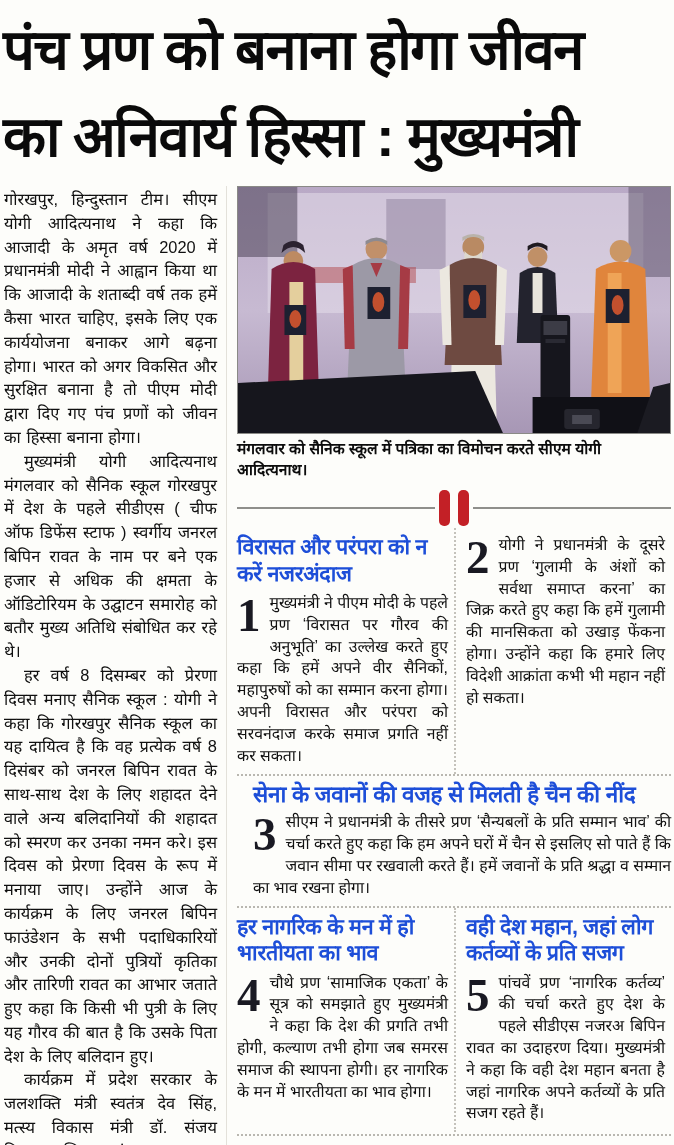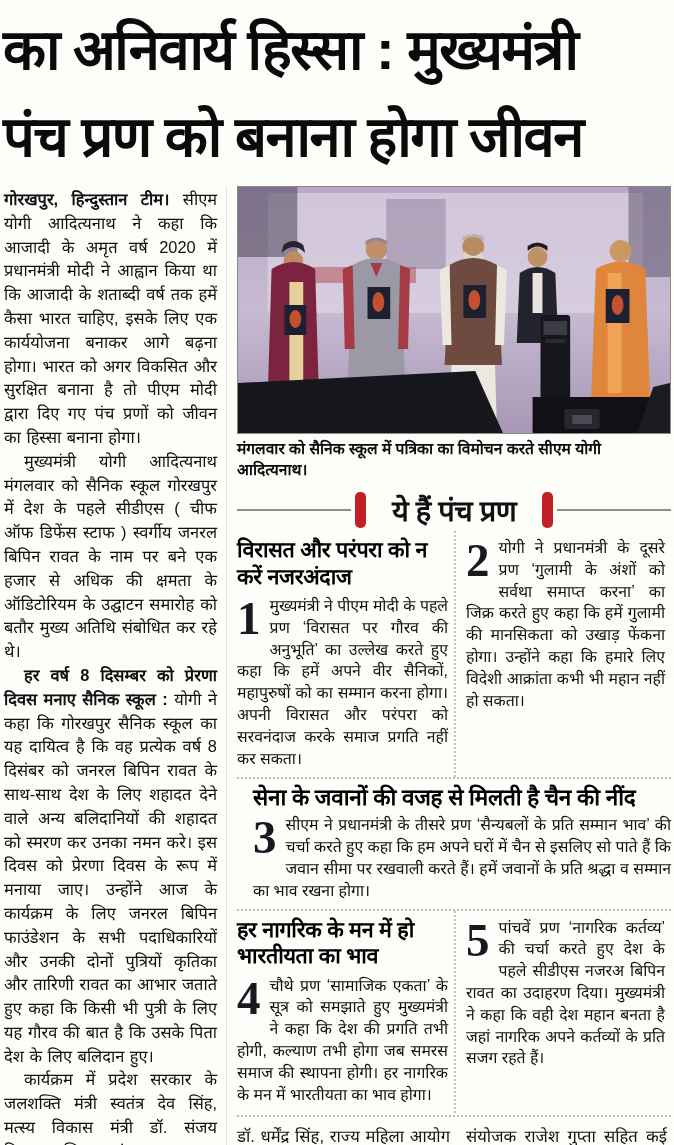--- a/index.html
+++ b/index.html
@@ -18,42 +18,42 @@
   .content{display:flex;align-items:stretch;}
   .left-col{
     width:224px;flex:none;padding:2px 9px 0 1px;box-sizing:border-box;
     border-right:1px solid #e3e1da;
   }
   .left-col p{
     margin:0;font-size:16.4px;line-height:23.8px;text-align:justify;
     word-spacing:1px;
   }
   .left-col p.indent{text-indent:20px;}
-  .lead-bold{font-weight:700;}
+  .lead-bold{font-weight:400;}
   .right-col{flex:1;padding-left:10px;box-sizing:border-box;display:flex;flex-direction:column;}
   
   .photo-frame{border:1px solid #8a8a86;line-height:0;}
   .photo-frame svg{display:block;width:100%;height:246px;}
   .caption{
     font-weight:700;font-size:15.6px;line-height:21px;padding:4px 0 2px 0;color:#0c0c0c;
   }
   
   .pran-header{display:flex;align-items:center;margin:8px 0 2px 0;}
   .pran-rule{flex:1;height:2px;background:#8f8f8b;}
   .pran-bar{width:11px;height:36px;border-radius:5px;margin:0 4px;background:#c32026;}
   .pran-title{font-size:29px;font-weight:800;padding:0 22px;letter-spacing:-0.5px;white-space:nowrap;}
   
   .pran-row{display:flex;}
   .pran-row + .pran-row{border-top:2px dotted #b9b7b0;}
   .pran-col{width:50%;box-sizing:border-box;padding:6px 6px 8px 0;}
   .pran-col + .pran-col{border-left:2px dotted #c4c2bb;padding-left:10px;}
   .pran-full{padding:5px 0 7px 0;}
   .pran-heading{
     font-size:21.5px;font-weight:800;line-height:26.5px;letter-spacing:-0.3px;
-    margin:0 0 5px 0;color:#000000;
+    margin:0 0 5px 0;color:#1d4ed8;
   }
   .pran-full .pran-heading{font-size:22.5px;line-height:27px;margin-bottom:3px;}
   .pran-body{font-size:15.8px;line-height:21.8px;text-align:justify;}
   .pran-num{
     float:left;font-family:"Liberation Serif", serif;font-weight:700;
     font-size:47px;line-height:41px;margin:3px 9px 0 0;color:#191922;
   }
   
   .continuation{display:flex;border-top:2px dotted #b9b7b0;margin-top:2px;}
   .cont-col{
@@ -61,22 +61,22 @@
     font-size:16.6px;line-height:25px;text-align:justify;
   }
   .cont-col + .cont-col{padding-left:12px;}
 </style>
 </head>
 <body>
 
 <div class="page">
 
   <div class="headline">
+    <div>पंच प्रण को बनाना होगा जीवन</div>
     <div>का अनिवार्य हिस्सा : मुख्यमंत्री</div>
-    <div>पंच प्रण को बनाना होगा जीवन</div>
   </div>
 
   <div class="content">
 
     <div class="left-col">
       <p><span class="lead-bold">गोरखपुर, हिन्दुस्तान टीम।</span><span> सीएम योगी आदित्यनाथ ने कहा कि आजादी के अमृत वर्ष 2020 में प्रधानमंत्री मोदी ने आह्वान किया था कि आजादी के शताब्दी वर्ष तक हमें कैसा भारत चाहिए, इसके लिए एक कार्ययोजना बनाकर आगे बढ़ना होगा। भारत को अगर विकसित और सुरक्षित बनाना है तो पीएम मोदी द्वारा दिए गए पंच प्रणों को जीवन का हिस्सा बनाना होगा।</span></p>
       <p class="indent">मुख्यमंत्री योगी आदित्यनाथ मंगलवार को सैनिक स्कूल गोरखपुर में देश के पहले सीडीएस ( चीफ ऑफ डिफेंस स्टाफ ) स्वर्गीय जनरल बिपिन रावत के नाम पर बने एक हजार से अधिक की क्षमता के ऑडिटोरियम के उद्घाटन समारोह को बतौर मुख्य अतिथि संबोधित कर रहे थे।</p>
       <p class="indent"><span class="lead-bold">हर वर्ष 8 दिसम्बर को प्रेरणा दिवस मनाए सैनिक स्कूल :</span><span> योगी ने कहा कि गोरखपुर सैनिक स्कूल का यह दायित्व है कि वह प्रत्येक वर्ष 8 दिसंबर को जनरल बिपिन रावत के साथ-साथ देश के लिए शहादत देने वाले अन्य बलिदानियों की शहादत को स्मरण कर उनका नमन करे। इस दिवस को प्रेरणा दिवस के रूप में मनाया जाए। उन्होंने आज के कार्यक्रम के लिए जनरल बिपिन फाउंडेशन के सभी पदाधिकारियों और उनकी दोनों पुत्रियों कृतिका और तारिणी रावत का आभार जताते हुए कहा कि किसी भी पुत्री के लिए यह गौरव की बात है कि उसके पिता देश के लिए बलिदान हुए।</span></p>
       <p class="indent">कार्यक्रम में प्रदेश सरकार के जलशक्ति मंत्री स्वतंत्र देव सिंह, मत्स्य विकास मंत्री डॉ. संजय निषाद, जिला पंचायत अध्यक्ष साधना सिंह, विधायक फतेह बहादुर सिंह, श्रीराम चौहान, राजेश त्रिपाठी, विपिन सिंह, महेंद्रपाल सिंह, डॉ. विमलेश पासवान, प्रदीप शुक्ला, सरवन निषाद, एमएलसी</p>
     </div>
@@ -158,21 +158,20 @@
             <rect x="338" y="228" width="20" height="9" fill="#4a4a54"></rect>
           </g>
           <path d="M420 200 L437 196 L437 246 L404 246 Z" fill="#1b1b22"></path>
         </svg>
       </div>
       <div class="caption">मंगलवार को सैनिक स्कूल में पत्रिका का विमोचन करते सीएम योगी आदित्यनाथ।</div>
 
       <div class="pran-header">
         <div class="pran-rule"></div>
         <div class="pran-bar" style="background: rgb(195, 32, 38);"></div>
-        <div class="pran-title">ये हैं पंच प्रण</div>
         <div class="pran-bar" style="background: rgb(195, 32, 38);"></div>
         <div class="pran-rule"></div>
       </div>
 
       <div class="pran-row">
         <div class="pran-col">
           <div class="pran-heading">विरासत और परंपरा को न करें नजरअंदाज</div>
           <div class="pran-body"><span class="pran-num" style="color: rgb(25, 25, 34);">1</span><span>मुख्यमंत्री ने पीएम मोदी के पहले प्रण ‘विरासत पर गौरव की अनुभूति’ का उल्लेख करते हुए कहा कि हमें अपने वीर सैनिकों, महापुरुषों को का सम्मान करना होगा। अपनी विरासत और परंपरा को सरवनंदाज करके समाज प्रगति नहीं कर सकता।</span></div>
         </div>
         <div class="pran-col">
@@ -186,20 +185,21 @@
           <div class="pran-body"><span class="pran-num" style="color: rgb(25, 25, 34);">3</span><span>सीएम ने प्रधानमंत्री के तीसरे प्रण ‘सैन्यबलों के प्रति सम्मान भाव’ की चर्चा करते हुए कहा कि हम अपने घरों में चैन से इसलिए सो पाते हैं कि जवान सीमा पर रखवाली करते हैं। हमें जवानों के प्रति श्रद्धा व सम्मान का भाव रखना होगा।</span></div>
         </div>
       </div>
 
       <div class="pran-row">
         <div class="pran-col">
           <div class="pran-heading">हर नागरिक के मन में हो भारतीयता का भाव</div>
           <div class="pran-body"><span class="pran-num" style="color: rgb(25, 25, 34);">4</span><span>चौथे प्रण ‘सामाजिक एकता’ के सूत्र को समझाते हुए मुख्यमंत्री ने कहा कि देश की प्रगति तभी होगी, कल्याण तभी होगा जब समरस समाज की स्थापना होगी। हर नागरिक के मन में भारतीयता का भाव होगा।</span></div>
         </div>
         <div class="pran-col">
+          <div class="pran-heading">वही देश महान, जहां लोग कर्तव्यों के प्रति सजग</div>
           <div class="pran-body"><span class="pran-num" style="color: rgb(25, 25, 34);">5</span><span>पांचवें प्रण ‘नागरिक कर्तव्य’ की चर्चा करते हुए देश के पहले सीडीएस नजरअ बिपिन रावत का उदाहरण दिया। मुख्यमंत्री ने कहा कि वही देश महान बनता है जहां नागरिक अपने कर्तव्यों के प्रति सजग रहते हैं।</span></div>
         </div>
       </div>
 
       <div class="continuation">
         <div class="cont-col">डॉ. धर्मेंद्र सिंह,  राज्य महिला आयोग की उपाध्यक्ष चारू चौधरी, भाजपा के जिलाध्यक्ष जनार्दन तिवारी, महानगर</div>
         <div class="cont-col">संयोजक राजेश गुप्ता सहित कई सैन्य अधिकारी तथा सैनिक स्कूल, केंद्रीय विद्यालय के विद्यार्थी उपस्थित रहे।</div>
       </div>
 
     </div>

